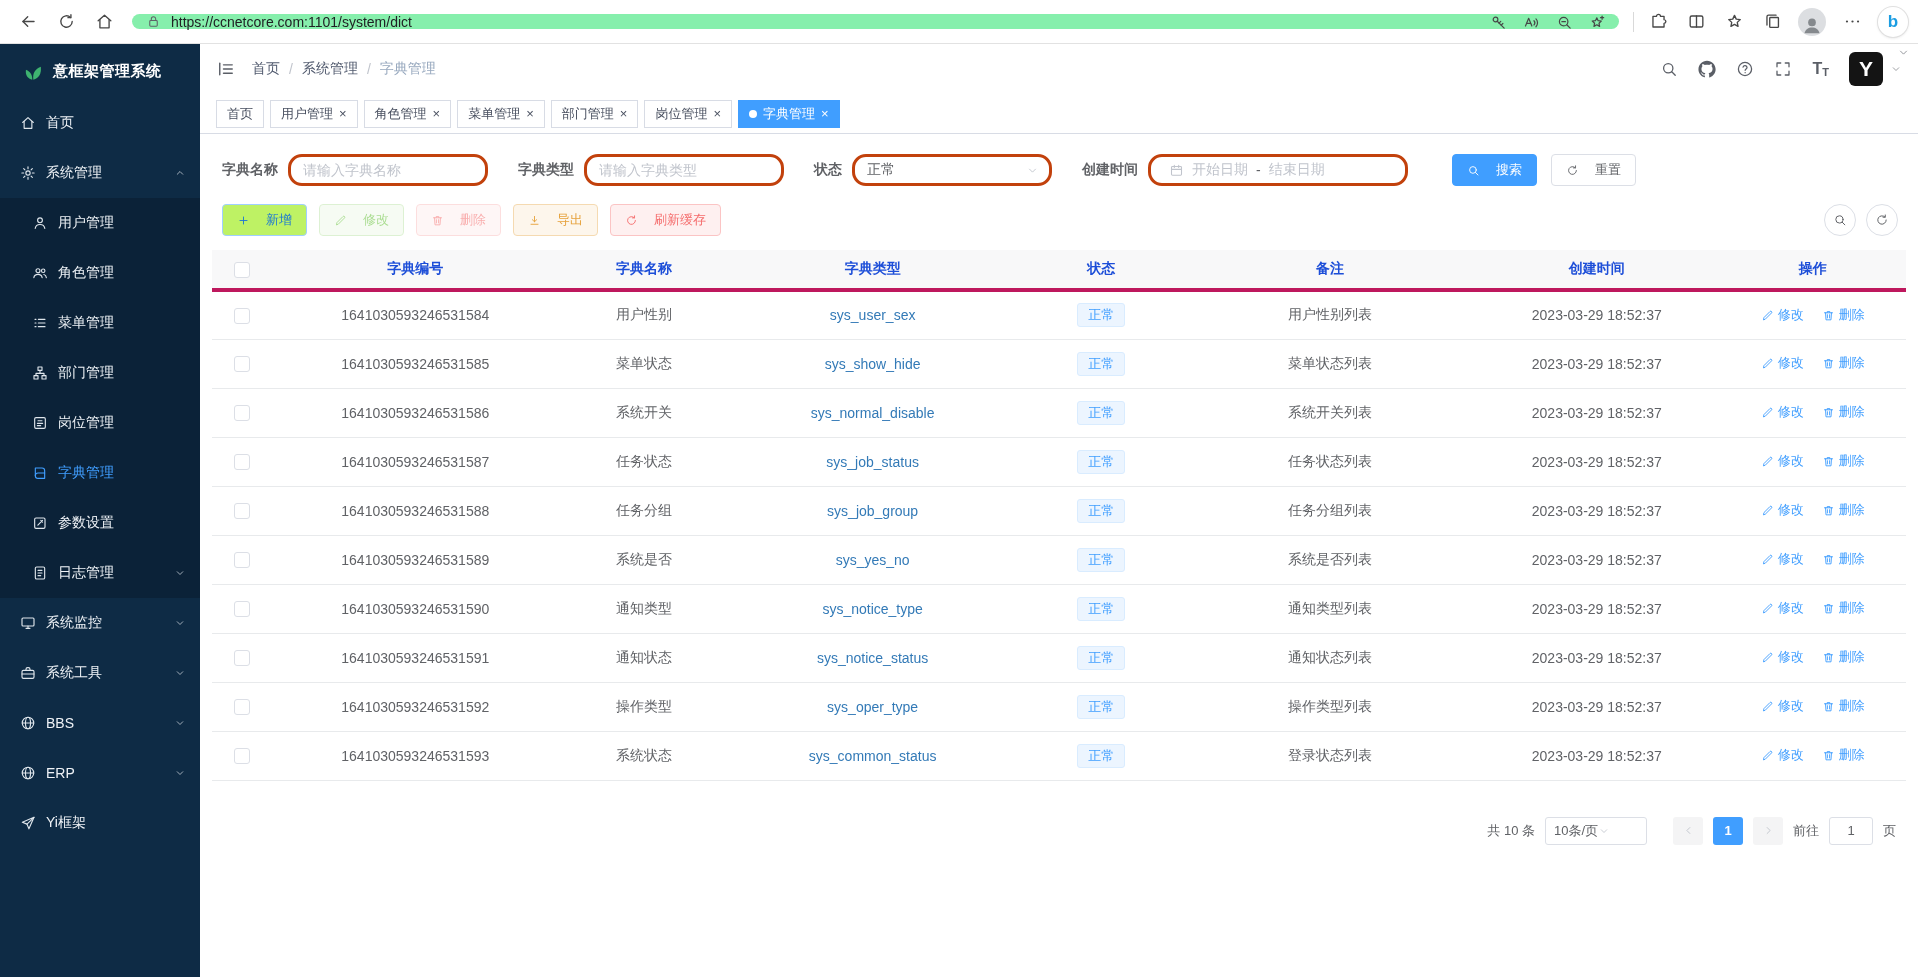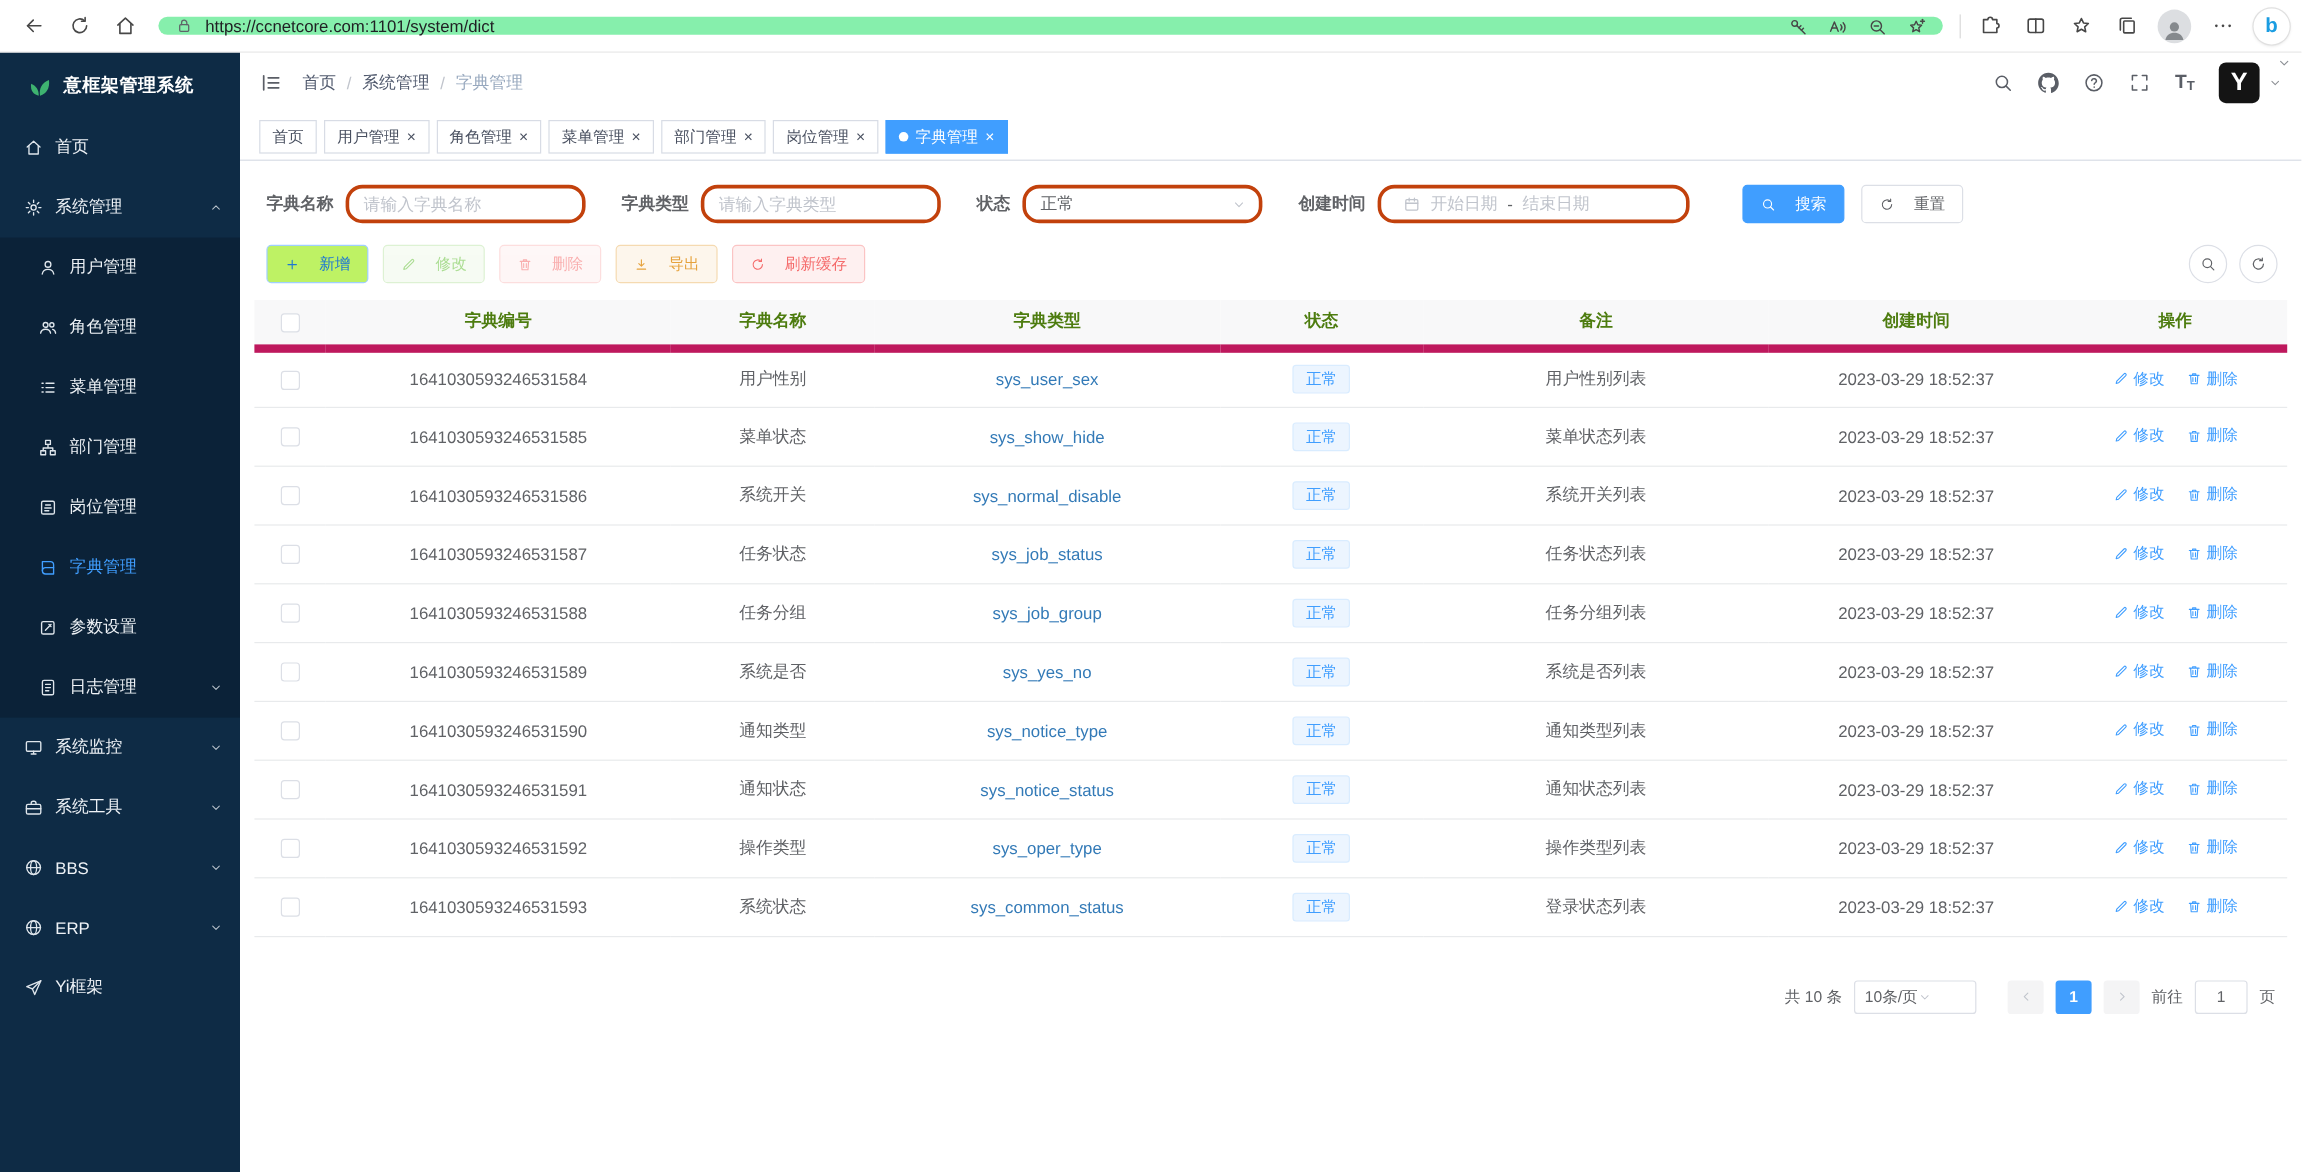--- a/index.html
+++ b/index.html
@@ -81,21 +81,21 @@
   .btn-plain-success{background:#f0f9eb;border-color:#c2e7b0;color:#67c23a}
   .btn-plain-danger{background:#fef0f0;border-color:#fbc4c4;color:#f56c6c}
   .btn-plain-warning{background:#fdf6ec;border-color:#f5dab1;color:#e6a23c}
   .btn.disabled{opacity:.55;cursor:not-allowed}
 
   .toolbar{display:flex;align-items:center;gap:12px;padding-left:10px;margin-bottom:14px}
   .tool-right{margin-left:auto;display:flex;gap:10px;padding-right:8px}
   .circle-btn{width:32px;height:32px;border-radius:50%;border:1px solid #dcdfe6;display:flex;align-items:center;justify-content:center;color:#606266;font-size:14px;cursor:pointer;background:#fff}
 
   table{width:100%;border-collapse:collapse;table-layout:fixed}
-  thead th{background:#f8f8f9;height:40px;font-size:14px;color:#4d7c0f;font-weight:bold;text-align:center;border-bottom:7px solid #be185d}
+  thead th{background:#f8f8f9;height:40px;font-size:14px;color:#1d4ed8;font-weight:bold;text-align:center;border-bottom:4px solid #be185d}
   tbody td{height:49px;text-align:center;font-size:14px;color:#606266;border-bottom:1px solid #e8eaec;overflow:hidden;white-space:nowrap}
   .checkbox{width:16px;height:16px;border:1px solid #dcdfe6;border-radius:3px;background:#fff;display:inline-block;cursor:pointer;vertical-align:middle}
   .type-link{color:#337ab7;text-decoration:none;cursor:pointer}
   .tag{display:inline-flex;align-items:center;height:24px;padding:0 10px;background:#ecf5ff;border:1px solid #d9ecff;color:#409eff;border-radius:3px;font-size:13px}
   .op-link{color:#409eff;cursor:pointer;display:inline-flex;align-items:center;gap:4px;font-size:13px;margin:0 9px;text-decoration:none}
   .op-link .ico{font-size:13px}
 
   .pagination{display:flex;align-items:center;justify-content:flex-end;margin-top:36px;padding-right:10px;gap:10px;font-size:13px;color:#606266}
   .pg-size{width:102px;height:28px;border:1px solid #dcdfe6;border-radius:3px;display:flex;align-items:center;justify-content:flex-start;padding:0 8px;cursor:pointer;background:#fff}
   .pg-size .caret{font-size:12px;color:#c0c4cc}

